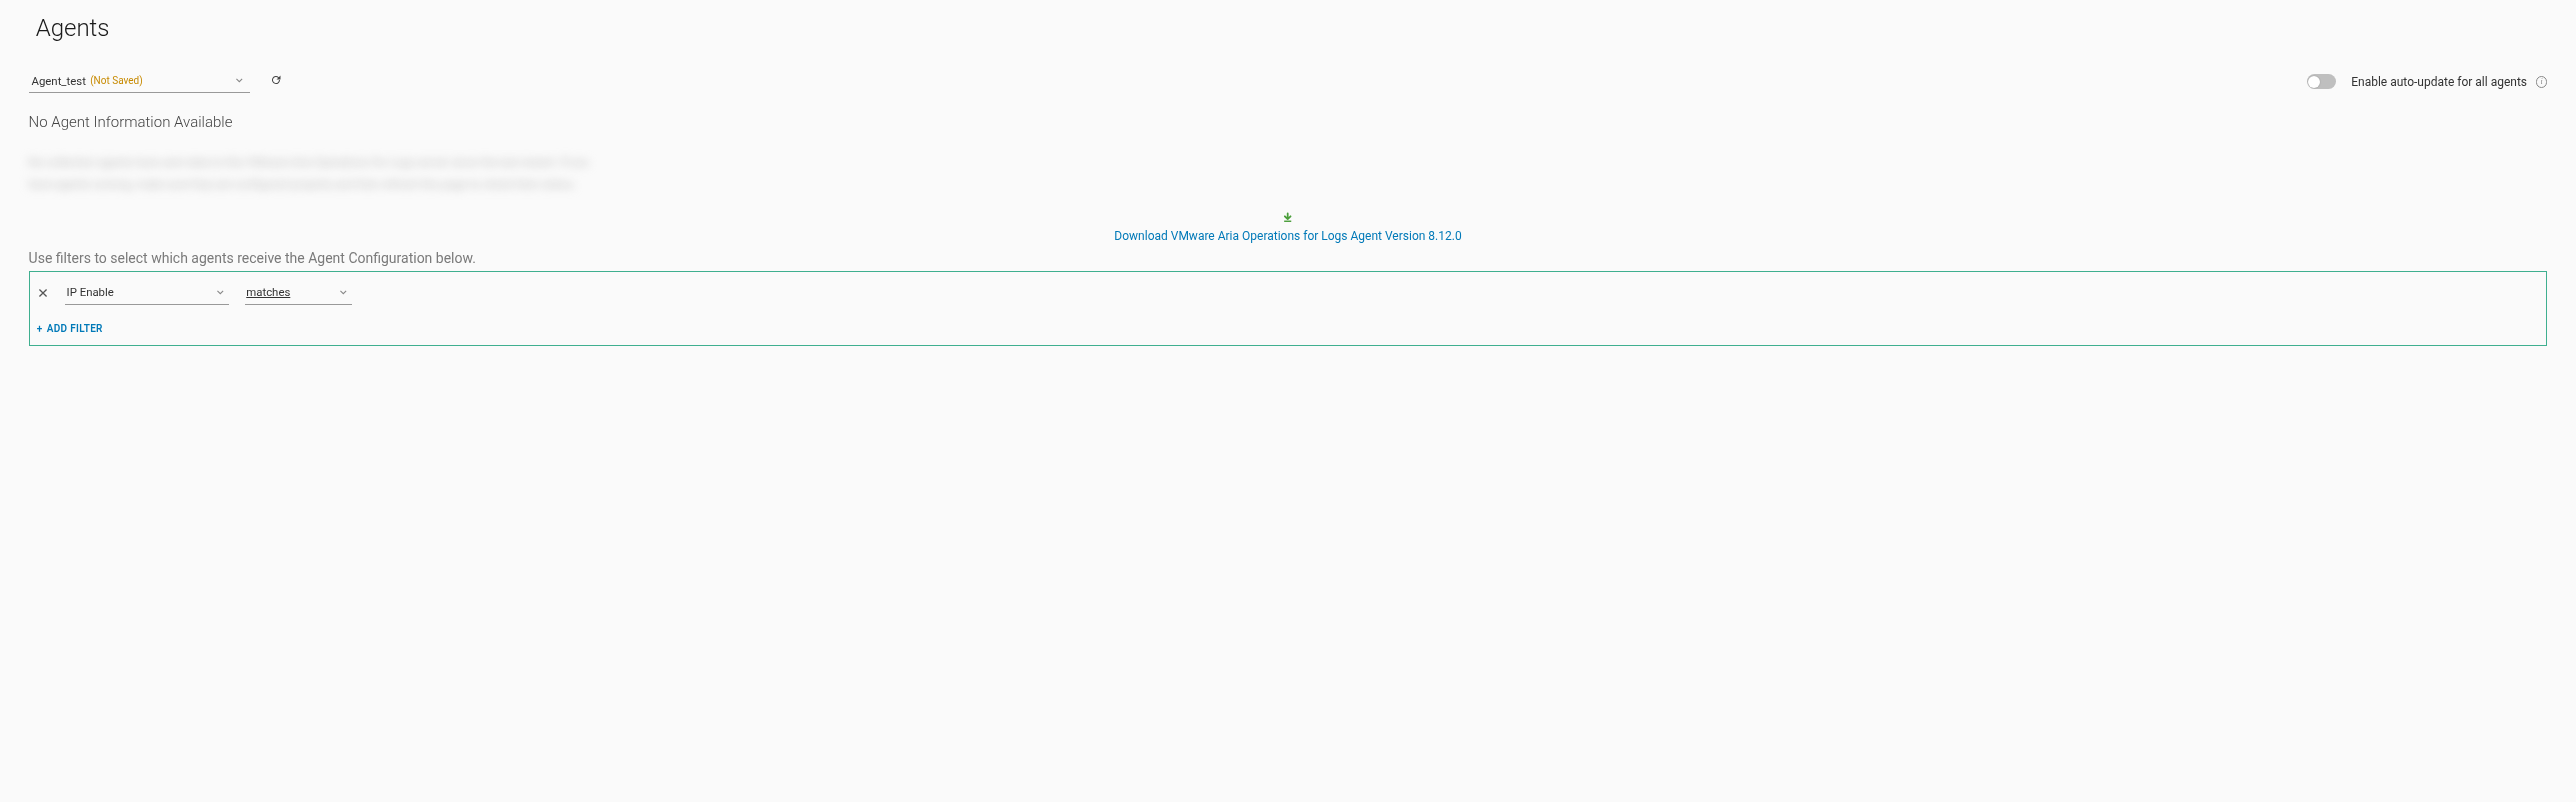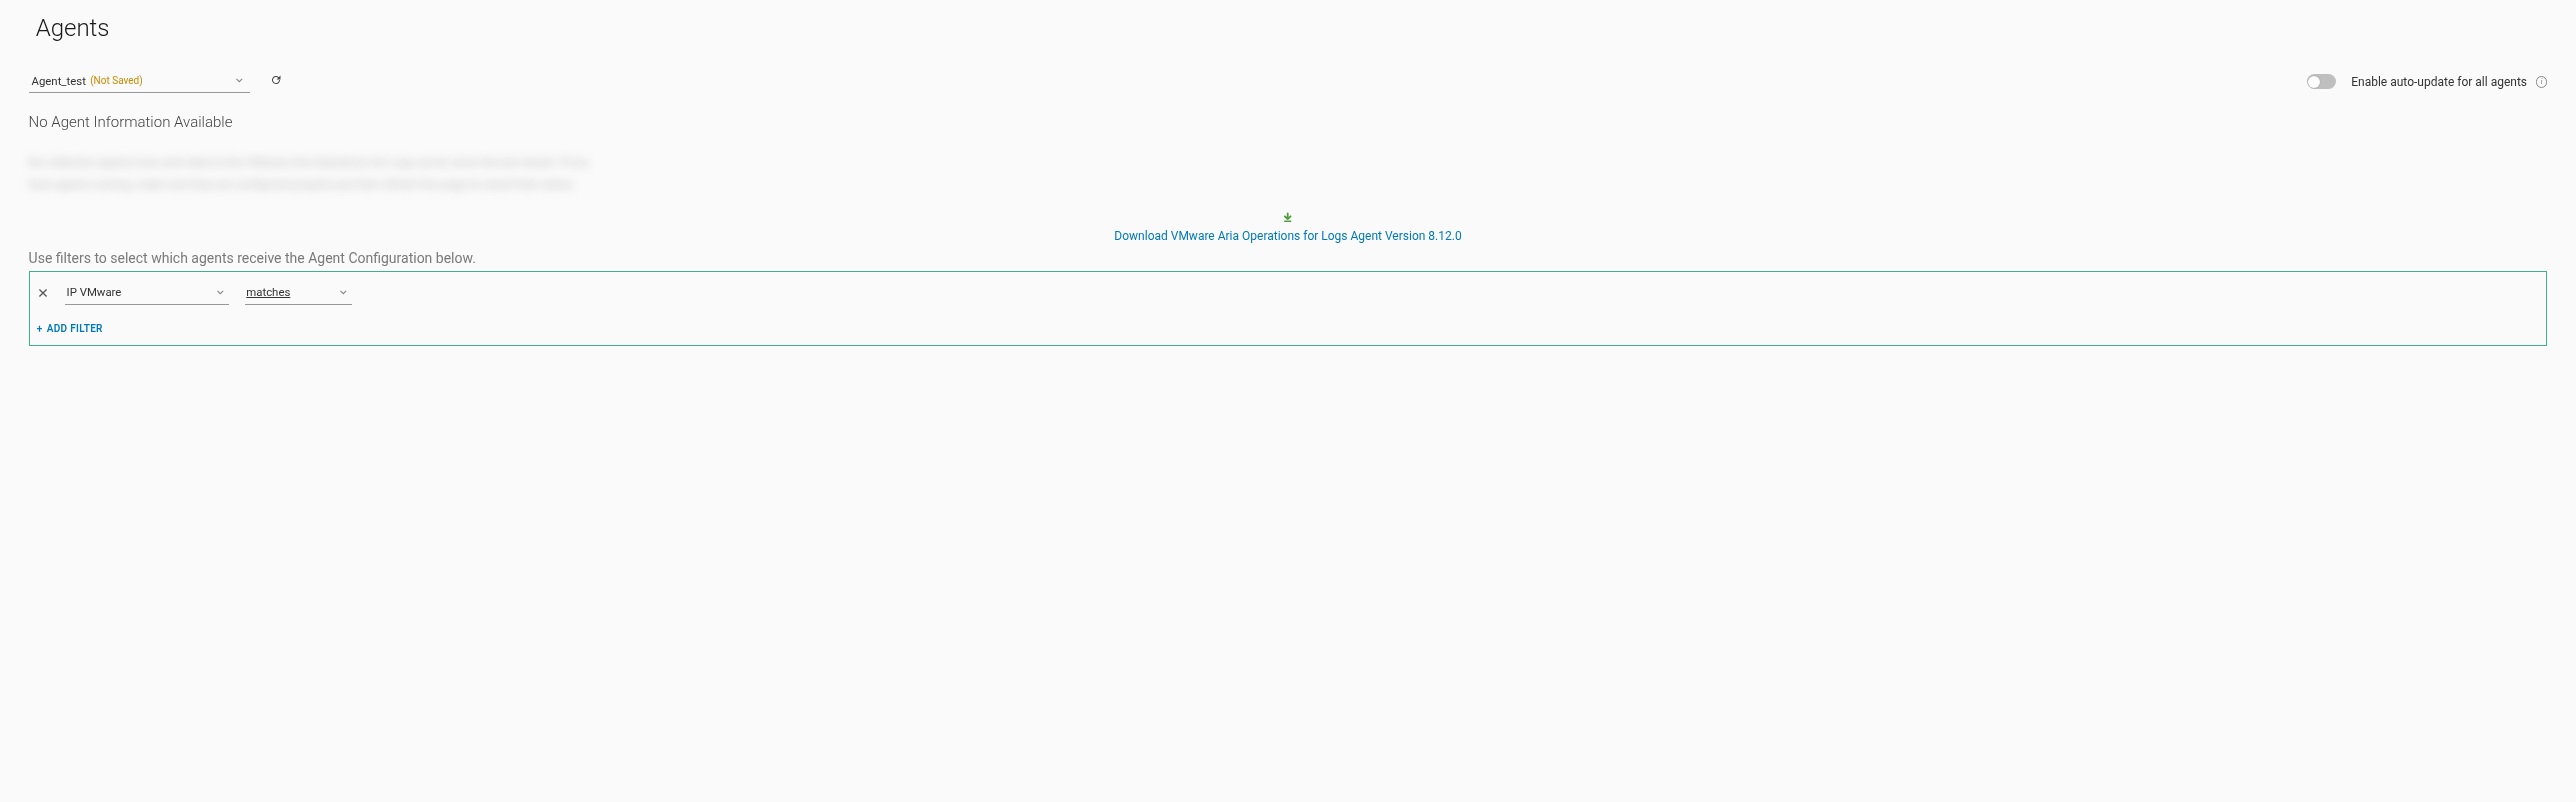--- a/index.html
+++ b/index.html
@@ -163,21 +163,21 @@
 <div class="filter-hint">Use filters to select which agents receive the Agent Configuration below.</div>
 
 <div class="filter-box">
   <div class="filter-row">
     <span class="close-x">
       <svg width="10" height="10" viewBox="0 0 14 14">
           <path d="M2 2 L12 12 M12 2 L2 12" stroke="#555" stroke-width="1.8"></path>
         </svg>
     </span>
     <div class="select-field">
-      <span>IP VMware</span>
+      <span>IP Enable</span>
       <span class="chev">
         <svg width="8.6" height="8.6" viewBox="0 0 12 12">
             <path d="M2 4 L6 8 L10 4" stroke="#888" stroke-width="1.5" fill="none"></path>
           </svg>
       </span>
     </div>
     <div class="select-field narrow">
       <span>matches</span>
       <span class="chev">
         <svg width="8.6" height="8.6" viewBox="0 0 12 12">

